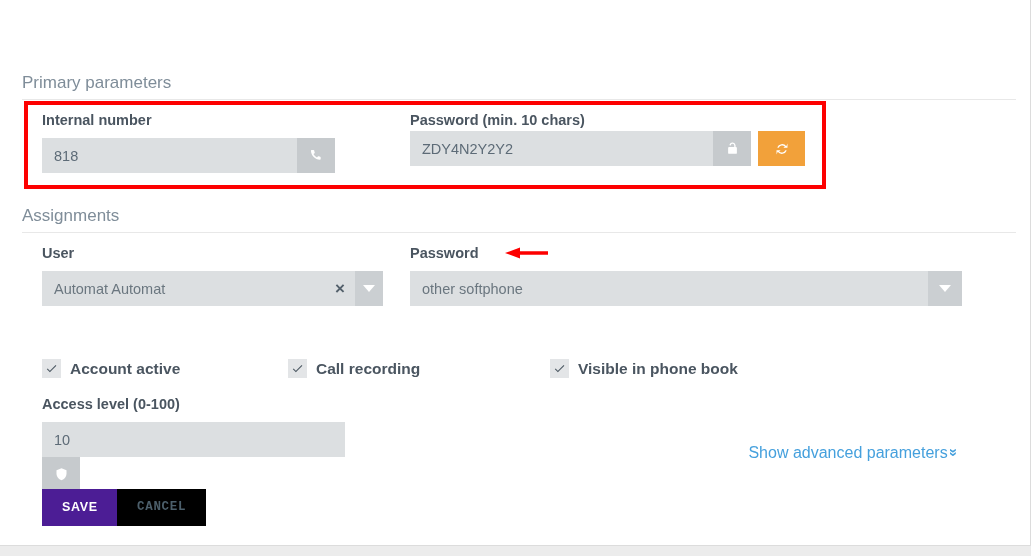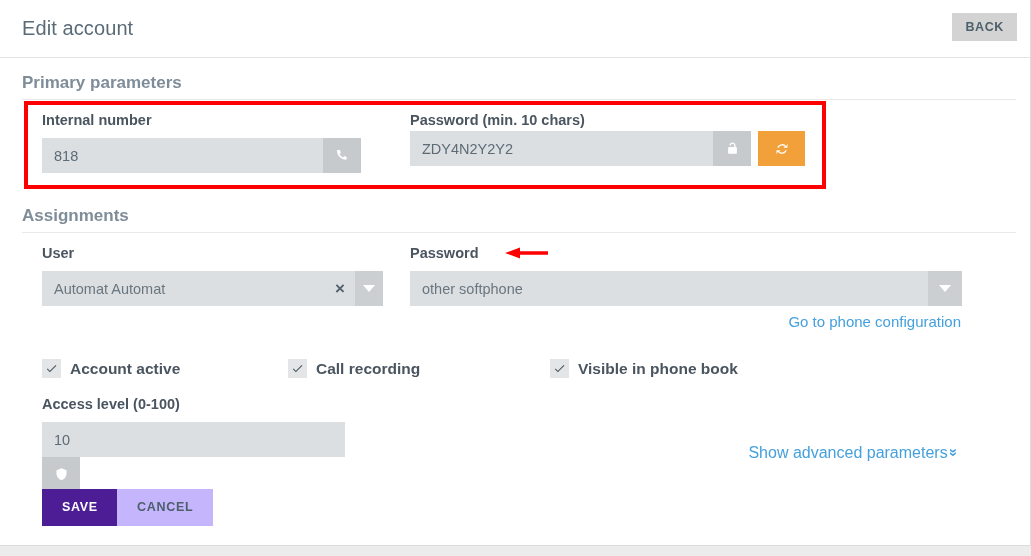--- a/index.html
+++ b/index.html
@@ -35,21 +35,21 @@
     font-size: 12.5px; font-weight: 700;
     letter-spacing: .6px;
     padding: 8px 13px 7px 13px;
     border: none; cursor: pointer;
     line-height: 1;
   }
 
   
   .section-heading {
     position: absolute;
-    font-size: 17px; color: #7f8d99; font-weight: 700;
+    font-size: 17px; color: #7f8d99; font-weight: 400;
   }
   .section-rule {
     position: absolute;
     height: 1px; background: #e8e8e8;
     left: 22px; right: 14px;
   }
 
   
   .field-label {
     position: absolute;
@@ -124,46 +124,42 @@
   .check-label { font-size: 15.5px; color: #4a5560; font-weight: 700; }
 
   
   .btn {
     border: none; cursor: pointer;
     font-size: 12.5px; font-weight: 700; letter-spacing: .7px;
     padding: 12px 20px; line-height: 1;
     font-family: "Liberation Sans", sans-serif;
   }
   .btn-save { background: #4c1d95; color: #ffffff; }
-  .btn-cancel { background: #c4b5fd; color: #4c5f6b; }
+  .btn-cancel { background: #000000; color: #4c5f6b; font-family: Liberation Mono, monospace; }
 
   
   .anno-box {
     position: absolute;
     border: 4px solid #fd0000;
     pointer-events: none;
   }
   .anno-arrow { position: absolute; pointer-events: none; }
 </style>
 </head>
 <body>
 
 <div class="page">
 
-  <div class="header">
-    <div class="page-title">Edit account</div>
-    <button class="back-button">BACK</button>
-  </div>
 
   <div class="section-heading" style="left:22px; top:73px;">Primary parameters</div>
   <div class="section-rule" style="top:99px;"></div>
 
   <div class="field-label" style="left:42px; top:112px;">Internal number</div>
   <div class="input-row" style="left:42px; top:138px;">
-    <input class="text-input" style="width: 281px;" type="text" value="818">
+    <input class="text-input" style="width: 255px;" type="text" value="818">
     <div class="input-addon">
       <svg width="17" height="17" viewBox="0 0 24 24">
           <path d="M17.6 13.8c-.9-.1-1.8-.4-2.6-.7-.4-.2-.9 0-1.1.3l-1.2 1.5c-2.1-1.1-3.9-2.9-5-5l1.5-1.2c.3-.3.5-.7.3-1.1-.4-.8-.6-1.7-.7-2.6-.1-.5-.5-.9-1-.9H5.1c-.6 0-1.1.5-1 1.1.5 6.8 5.9 12.3 12.7 12.8.6 0 1.1-.4 1.1-1v-2.2c0-.5-.4-.9-.9-1z"></path>
         </svg>
     </div>
   </div>
 
   <div class="field-label" style="left:410px; top:112px;">Password (min. 10 chars)</div>
   <div class="input-row" style="left:410px; top:131px;border-radius:17px;">
     <input class="text-input" style="width: 303px;" type="text" value="ZDY4N2Y2Y2">
@@ -192,21 +188,20 @@
   </div>
 
   <div class="field-label" style="left:410px; top:245px;">Password</div>
   <div class="input-row" style="left:410px; top:271px;">
     <div class="select-box" style="width:518px;">other softphone</div>
     <div class="select-arrow" style="width:34px;">
       <span class="caret"></span>
     </div>
   </div>
 
-  <a class="link" style="right:69px; top:313px;">Go to phone configuration</a>
 
   <div class="check-item" style="left:42px; top:359px;">
     <span class="check-box">
       <svg width="13" height="13" viewBox="0 0 24 24">
           <path d="M9 16.2 4.8 12l-1.4 1.4L9 19 21 7l-1.4-1.4z"></path>
         </svg>
     </span>
     <span class="check-label">Account active</span>
   </div>
   <div class="check-item" style="left:288px; top:359px;">

